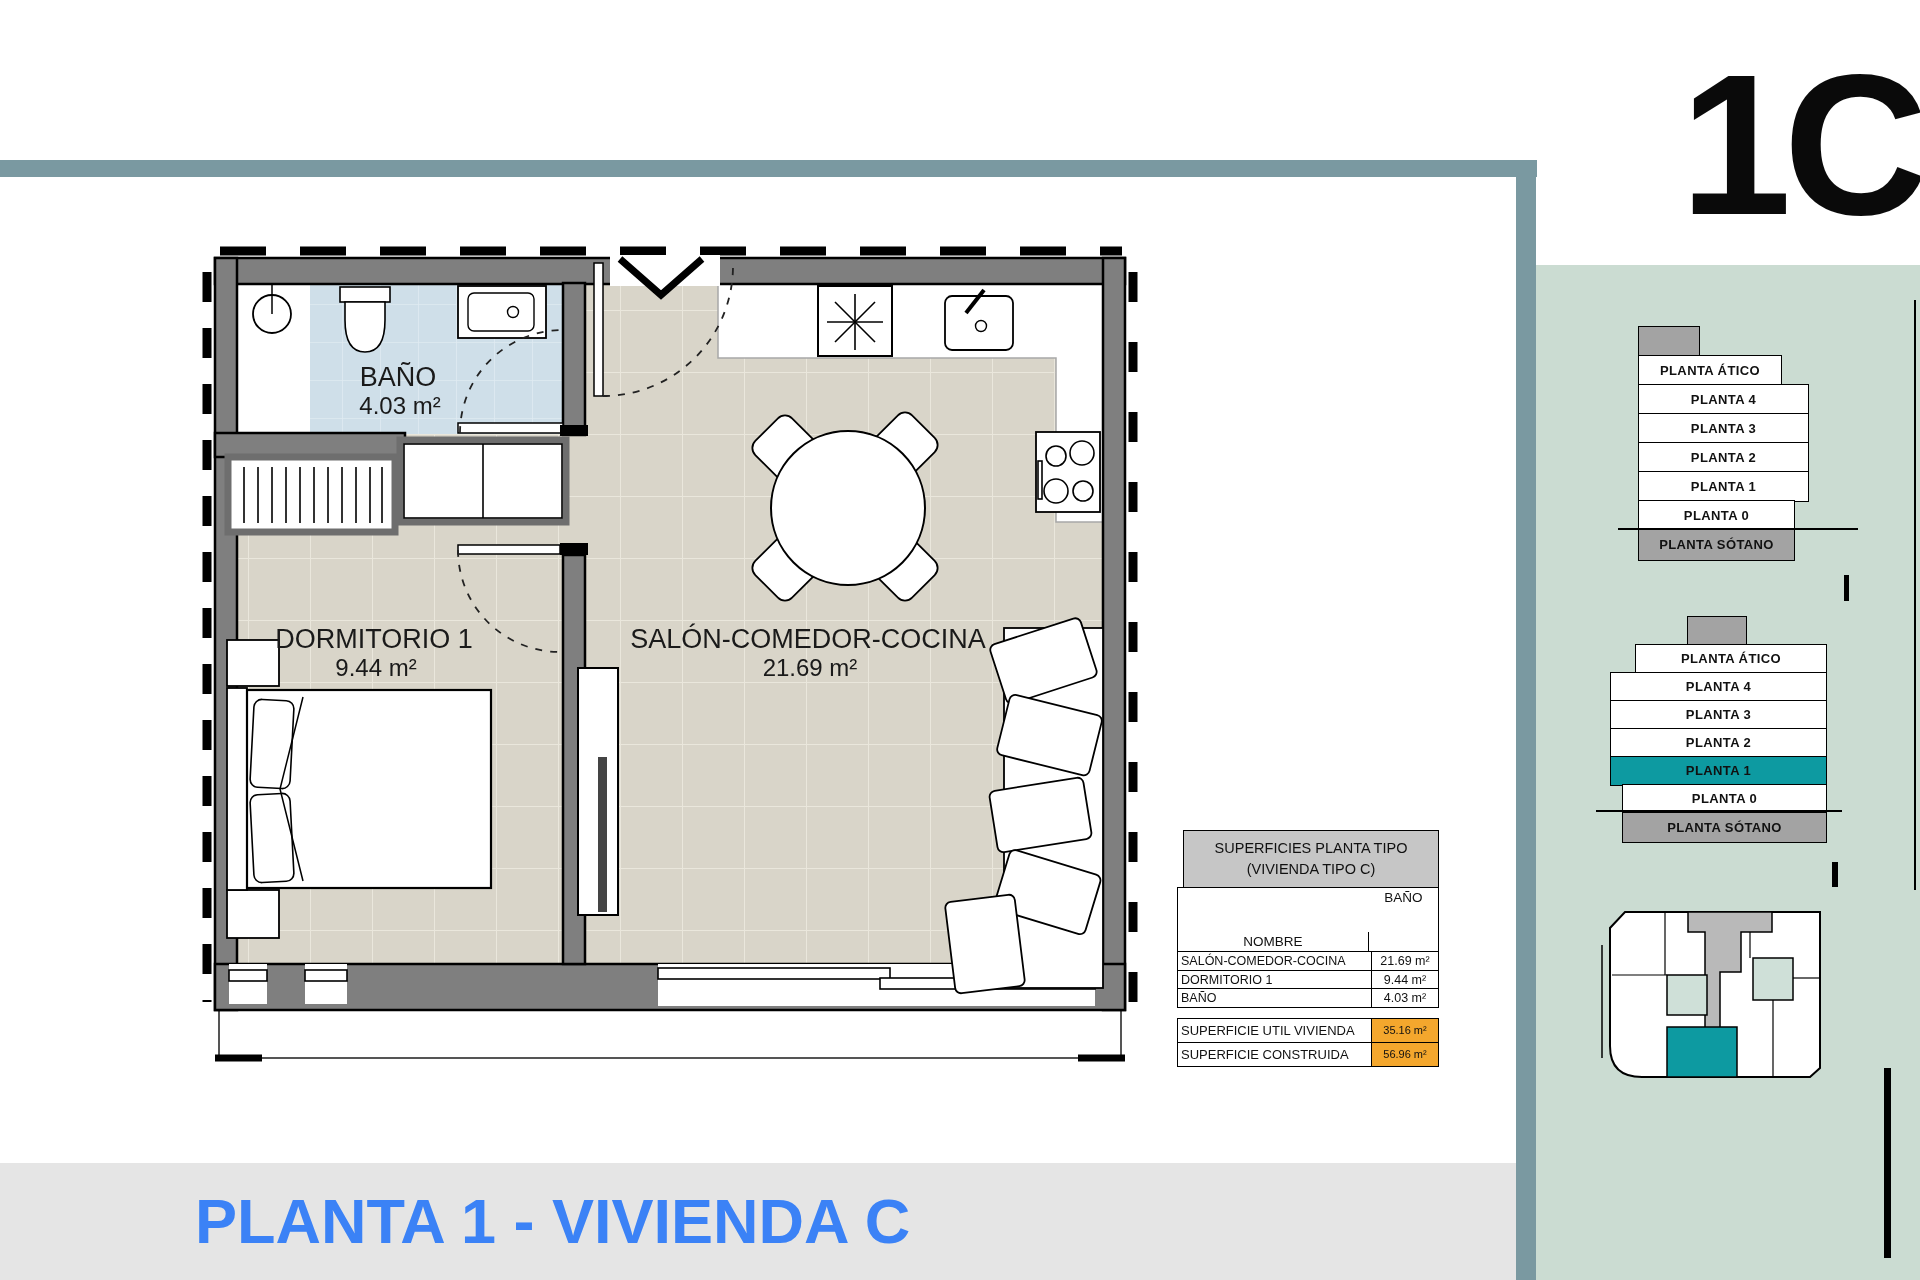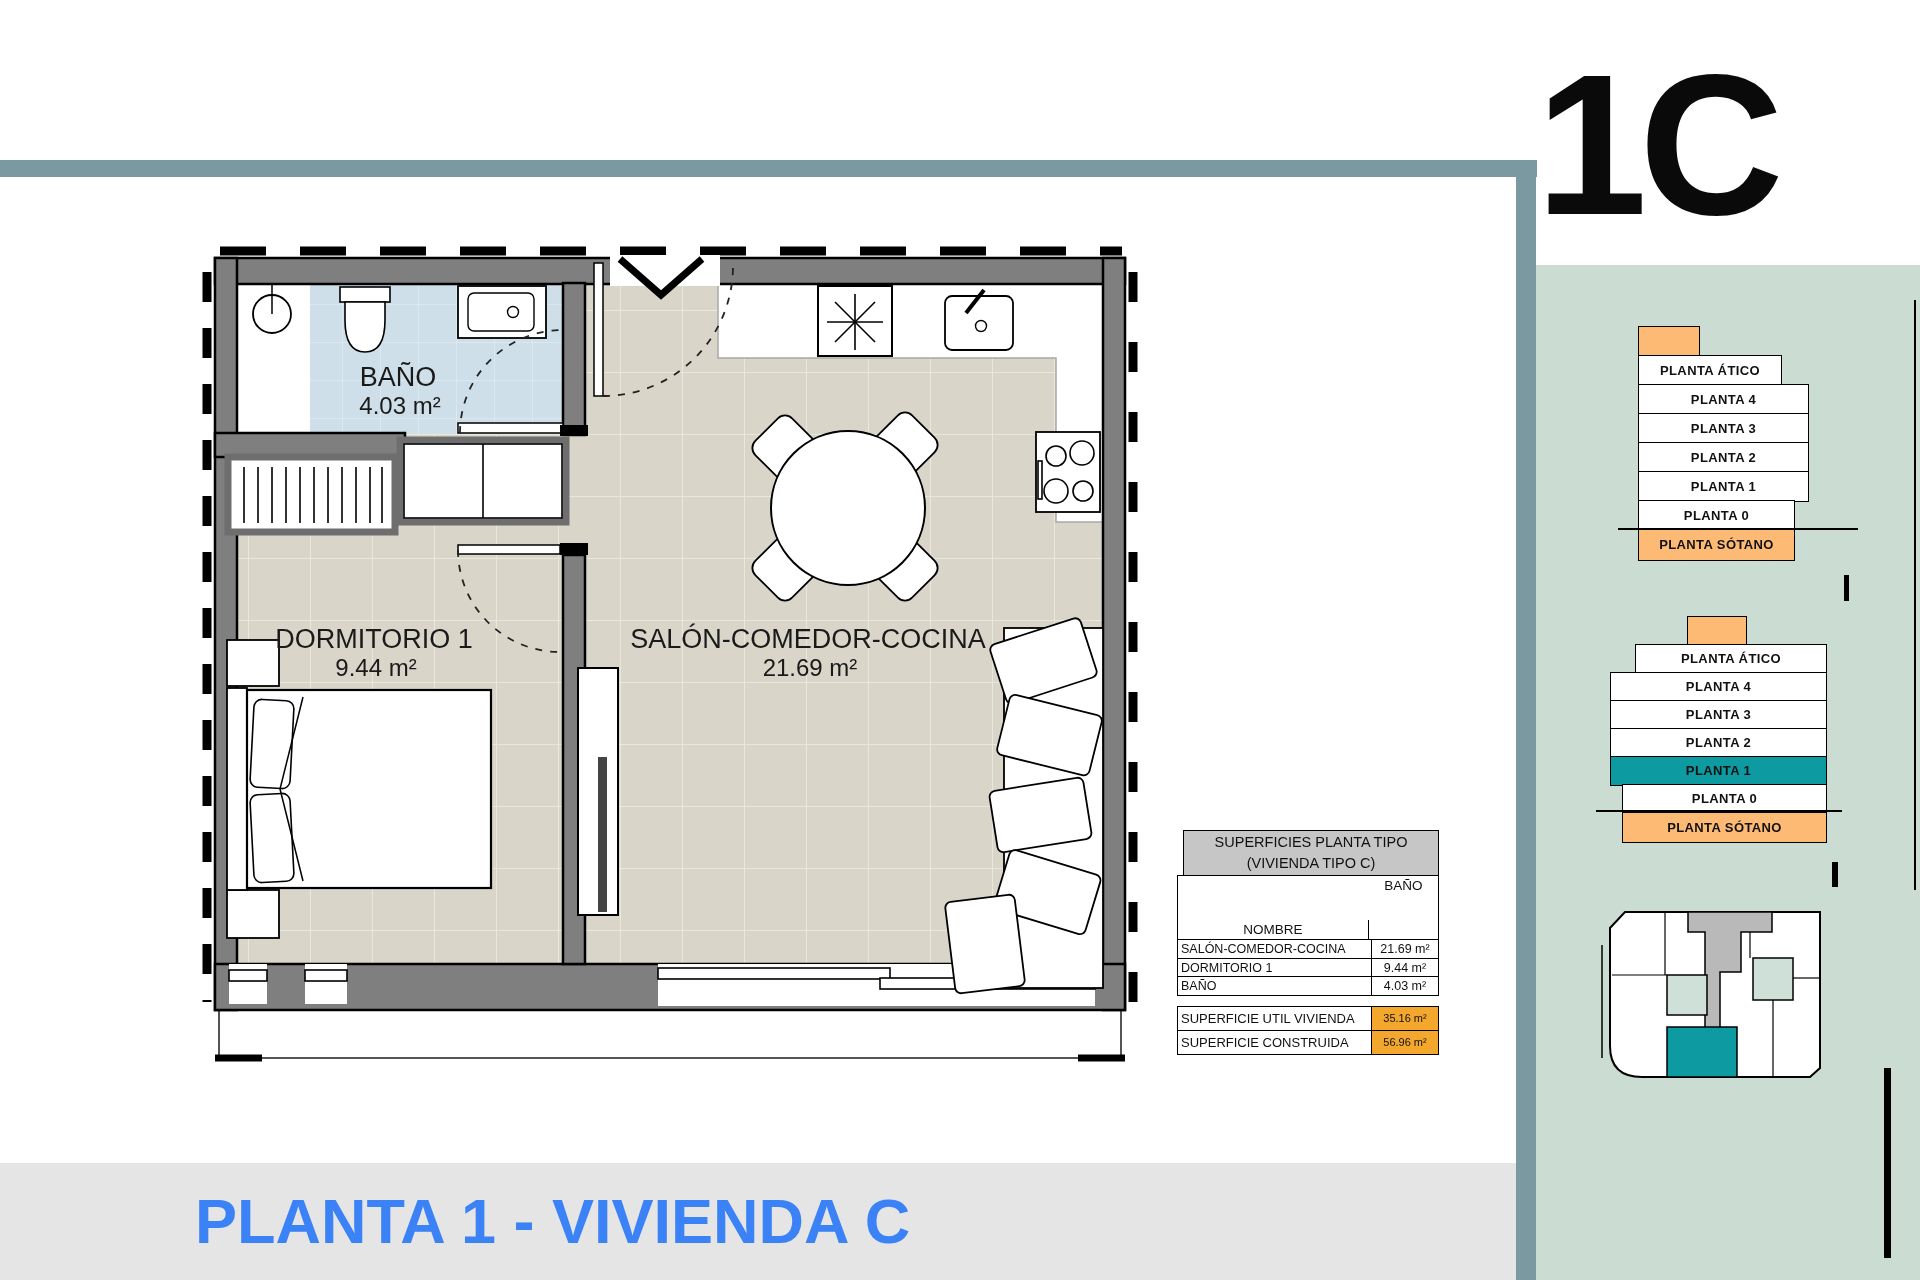--- a/index.html
+++ b/index.html
@@ -4,40 +4,40 @@
 <style>
   html,body{margin:0;padding:0;background:#fff;}
   #stage{position:relative;width:1920px;height:1280px;background:#ffffff;overflow:hidden;
          font-family:"Liberation Sans",sans-serif;color:#111;}
   .abs{position:absolute;}
   
   #topbar{left:0;top:160px;width:1537px;height:17px;background:#7a99a1;}
   #frameline{left:1516px;top:160px;width:20px;height:1120px;background:#7a99a1;}
   
   #greenpanel{left:1536px;top:265px;width:384px;height:1015px;background:#cbdcd2;}
-  #unitlabel{left:1536px;top:50px;width:384px;text-align:left;font-size:200px;line-height:0.95;
+  #unitlabel{left:1536px;top:50px;width:384px;text-align:right;font-size:200px;line-height:0.95;
              font-weight:bold;letter-spacing:-8px;color:#0a0a0a;}
   
   #bottomstrip{left:0;top:1163px;width:1516px;height:117px;background:#e5e5e5;}
   #pagetitle{left:195px;top:1185px;font-size:63px;font-weight:bold;letter-spacing:0px;color:#3b82f6;white-space:nowrap;}
   
   #surftable{left:1177px;top:830px;width:262px;font-family:"Liberation Sans",sans-serif;}
-  .st-title{border:1.6px solid #000;background:#c6c6c6;text-align:center;font-size:14.5px;line-height:21px;padding:1px 0;margin-left:6px;}
+  .st-title{border:1.6px solid #000;background:#c6c6c6;text-align:center;font-size:14.5px;line-height:21px;padding:7px 0;margin-left:6px;}
   .st-row{display:flex;border:1.4px solid #000;margin-top:-1.4px;background:#fff;}
   .st-name{width:190px;font-size:12.5px;line-height:18px;padding-left:3px;border-right:1.4px solid #000;}
   .st-util{flex:1;font-size:12.5px;line-height:18px;text-align:center;}
   .st-head .st-name{text-align:center;font-size:13.5px;line-height:20px;padding-left:0;margin-top:44px;}
   .st-head .st-util{font-size:13.5px;line-height:20px;}
   .st-totals{margin-top:11px;}
   .st-total .st-name{line-height:23px;font-size:13px;}
   .st-total .st-util{line-height:23px;font-size:11px;background:#f4a72d;}
   
   .fl{position:absolute;border:1.5px solid #000;background:#fff;text-align:center;
       font-size:13px;font-weight:bold;letter-spacing:0.4px;color:#111;}
-  .fl-gray{background:#fdba74;}
+  .fl-gray{background:#a3a3a3;}
   .fl-teal{background:#0d9aa1;}
   .gline{position:absolute;height:2px;background:#000;}
   .tick{position:absolute;background:#000;}
   
   text{font-family:"Liberation Sans",sans-serif;fill:#1a1a1a;}
 </style>
 </head>
 <body>
 
 <div id="stage">

